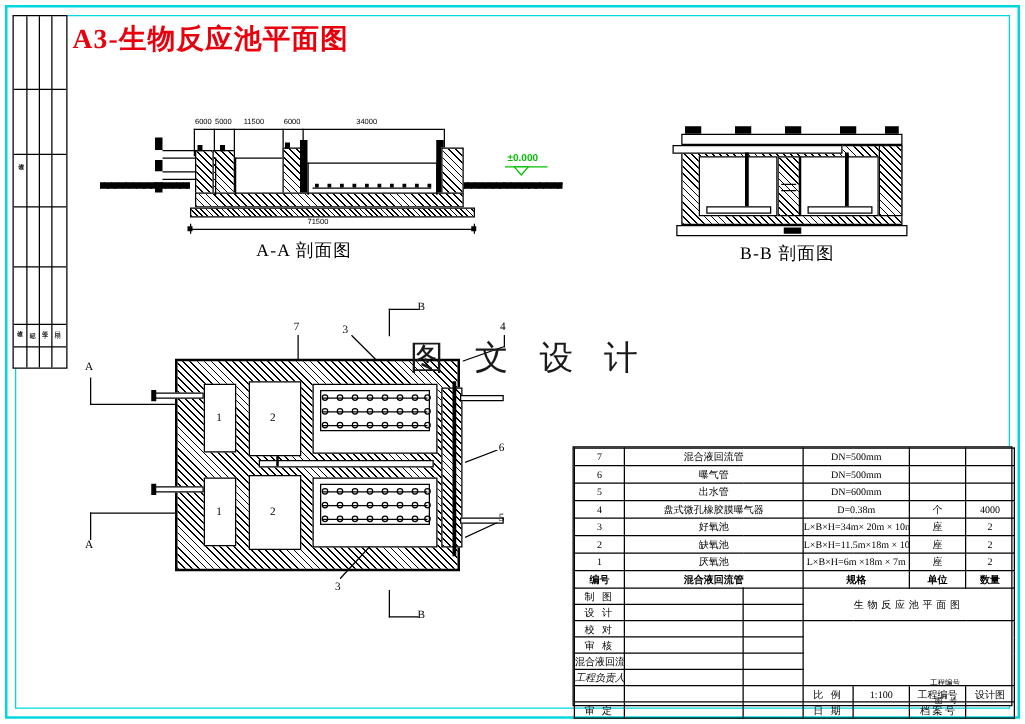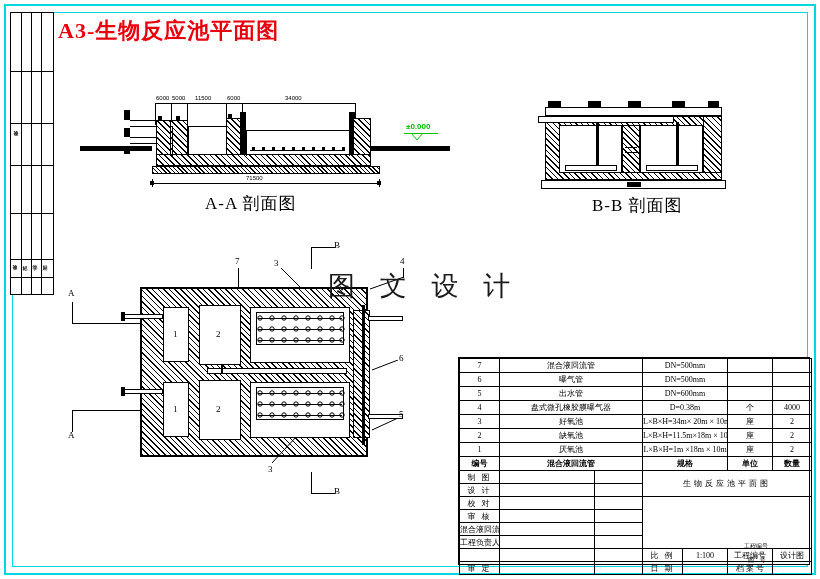--- a/index.html
+++ b/index.html
@@ -33,21 +33,21 @@
   .hatch-d{background-image:repeating-linear-gradient(45deg,#000 0 1px,transparent 1px 3px);
      background-color:#fff;}
   .solid{background:#000;}
   .white{background:#fff;}
   .bd{border:1px solid #000;}
   .bd2{border:2px solid #000;}
   .lbl{position:absolute;font-size:9px;color:#000;white-space:nowrap;
      font-family:"Liberation Serif","DejaVu Serif",serif;}
   .dim{position:absolute;font-size:6px;color:#000;white-space:nowrap;
      font-family:"Liberation Sans",sans-serif;}
-  .cap{position:absolute;font-size:17px;color:#000;white-space:nowrap;
+  .cap{position:absolute;font-size:14px;color:#000;white-space:nowrap;
      font-family:"Liberation Serif","DejaVu Serif",serif;letter-spacing:1px;}
   .callout{position:absolute;font-size:9px;color:#000;
      font-family:"Liberation Serif","DejaVu Serif",serif;}
   .elev{position:absolute;font-size:8px;color:#00c000;font-weight:bold;white-space:nowrap;}
 
   
   .ground{background-image:repeating-linear-gradient(60deg,#000 0 1px,transparent 1px 5px);}
 
   
   #watermark{position:absolute;left:328px;top:268px;font-size:27px;color:#1a1a1a;
@@ -402,21 +402,21 @@
       <tr class="bom-row">
         <td>2</td>
         <td colspan="2">缺氧池</td>
         <td colspan="2" class="tb-sm">L×B×H=11.5m×18m × 10m</td>
         <td>座</td>
         <td>2</td>
       </tr>
       <tr class="bom-row">
         <td>1</td>
         <td colspan="2">厌氧池</td>
-        <td colspan="2" class="tb-sm">L×B×H=1m  ×18m × 10m</td>
+        <td colspan="2" class="tb-sm">L×B×H=6m  ×18m × 7m</td>
         <td>座</td>
         <td>2</td>
       </tr>
 
       <tr class="bom-row hdr">
         <td>编号</td>
         <td colspan="2">混合液回流管</td>
         <td colspan="2">规格</td>
         <td>单位</td>
         <td>数量</td>
@@ -443,21 +443,21 @@
         <td class="tb-lbl" style="height:12px;">审 核</td>
         <td></td>
         <td></td>
       </tr>
       <tr>
         <td class="tb-sm" style="height:12px;">混合液回流管</td>
         <td></td>
         <td></td>
       </tr>
       <tr>
-        <td class="tb-sm" style="height:12px;">工程负责人</td>
+        <td class="tb-sm" style="height:12px;font-style:italic;">工程负责人</td>
         <td></td>
         <td></td>
       </tr>
       <tr>
         <td style="height:12px;"></td>
         <td></td>
         <td></td>
         <td class="tb-lbl">比    例</td>
         <td>1:100</td>
         <td class="tb-sm">工程编号</td>

